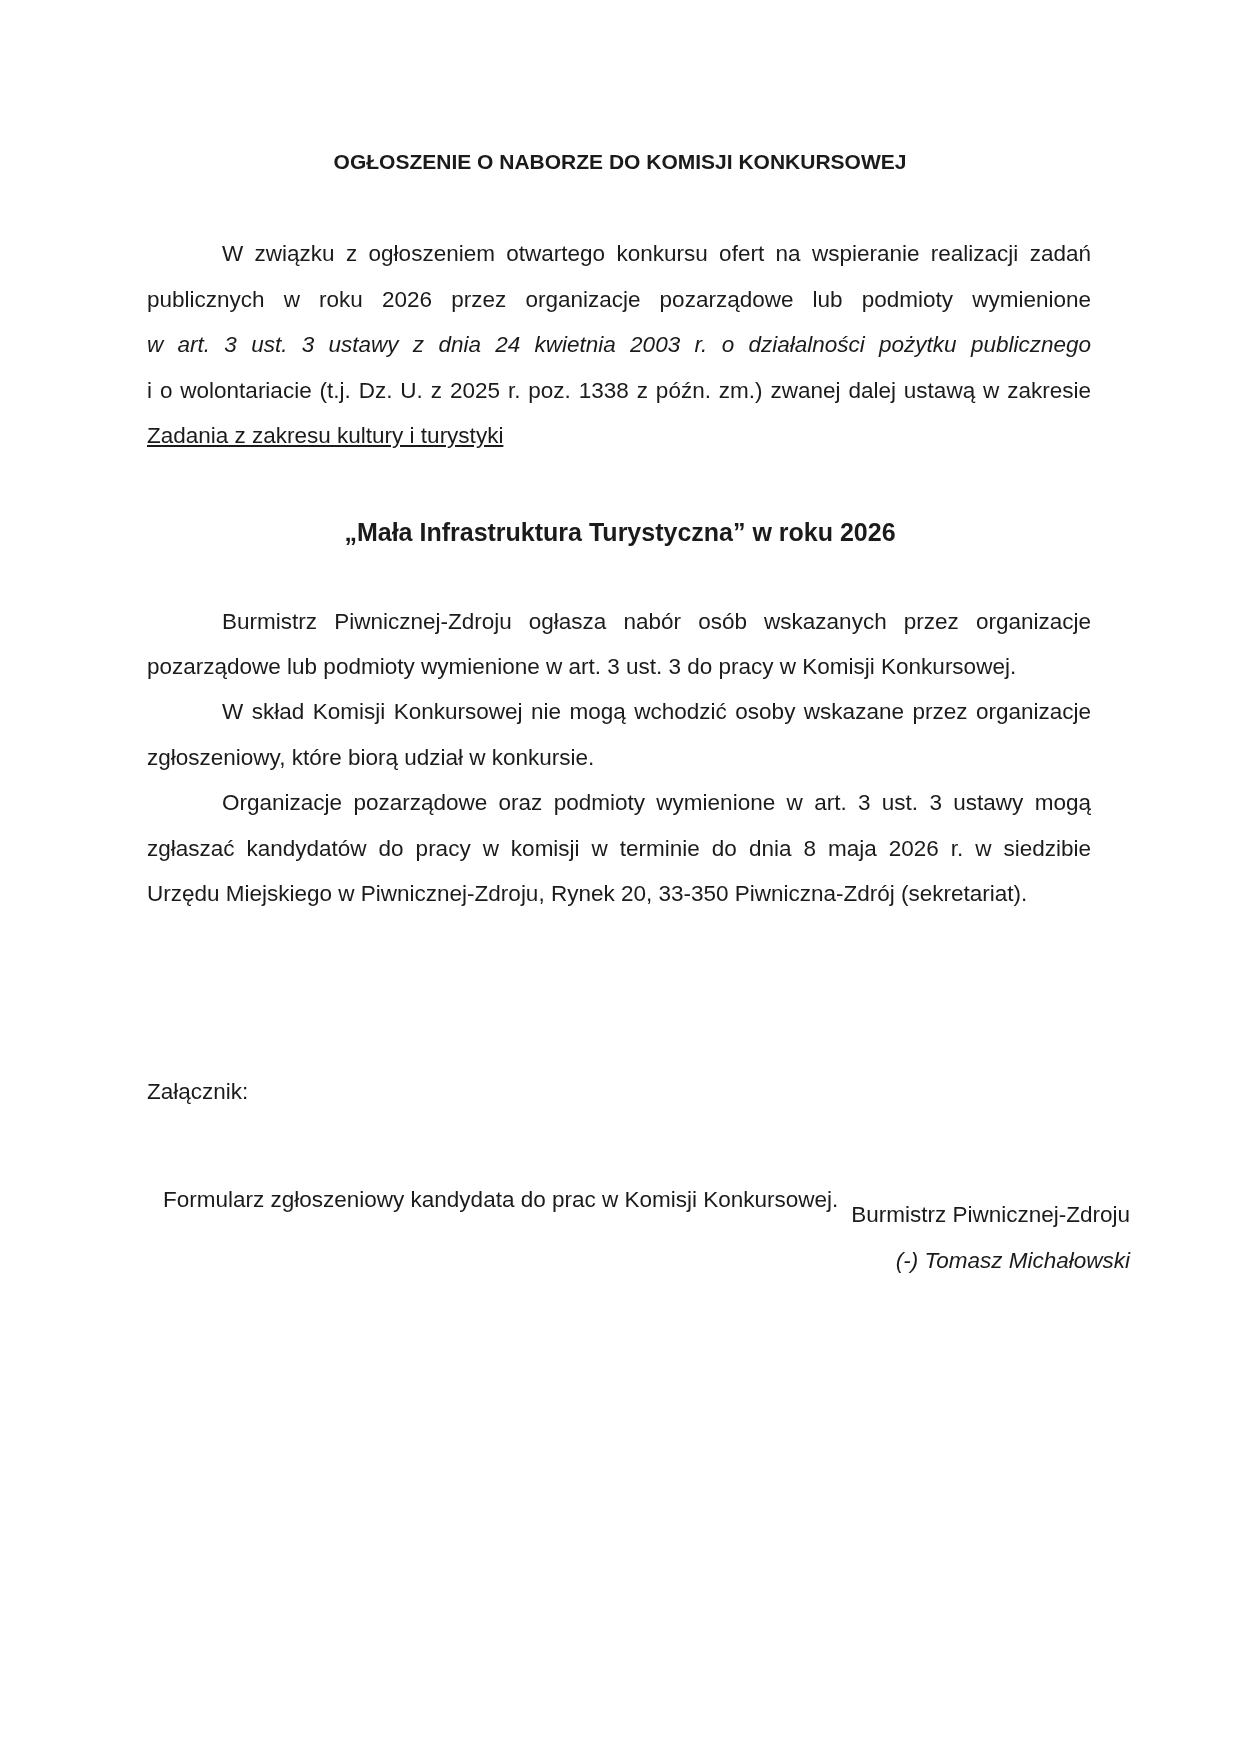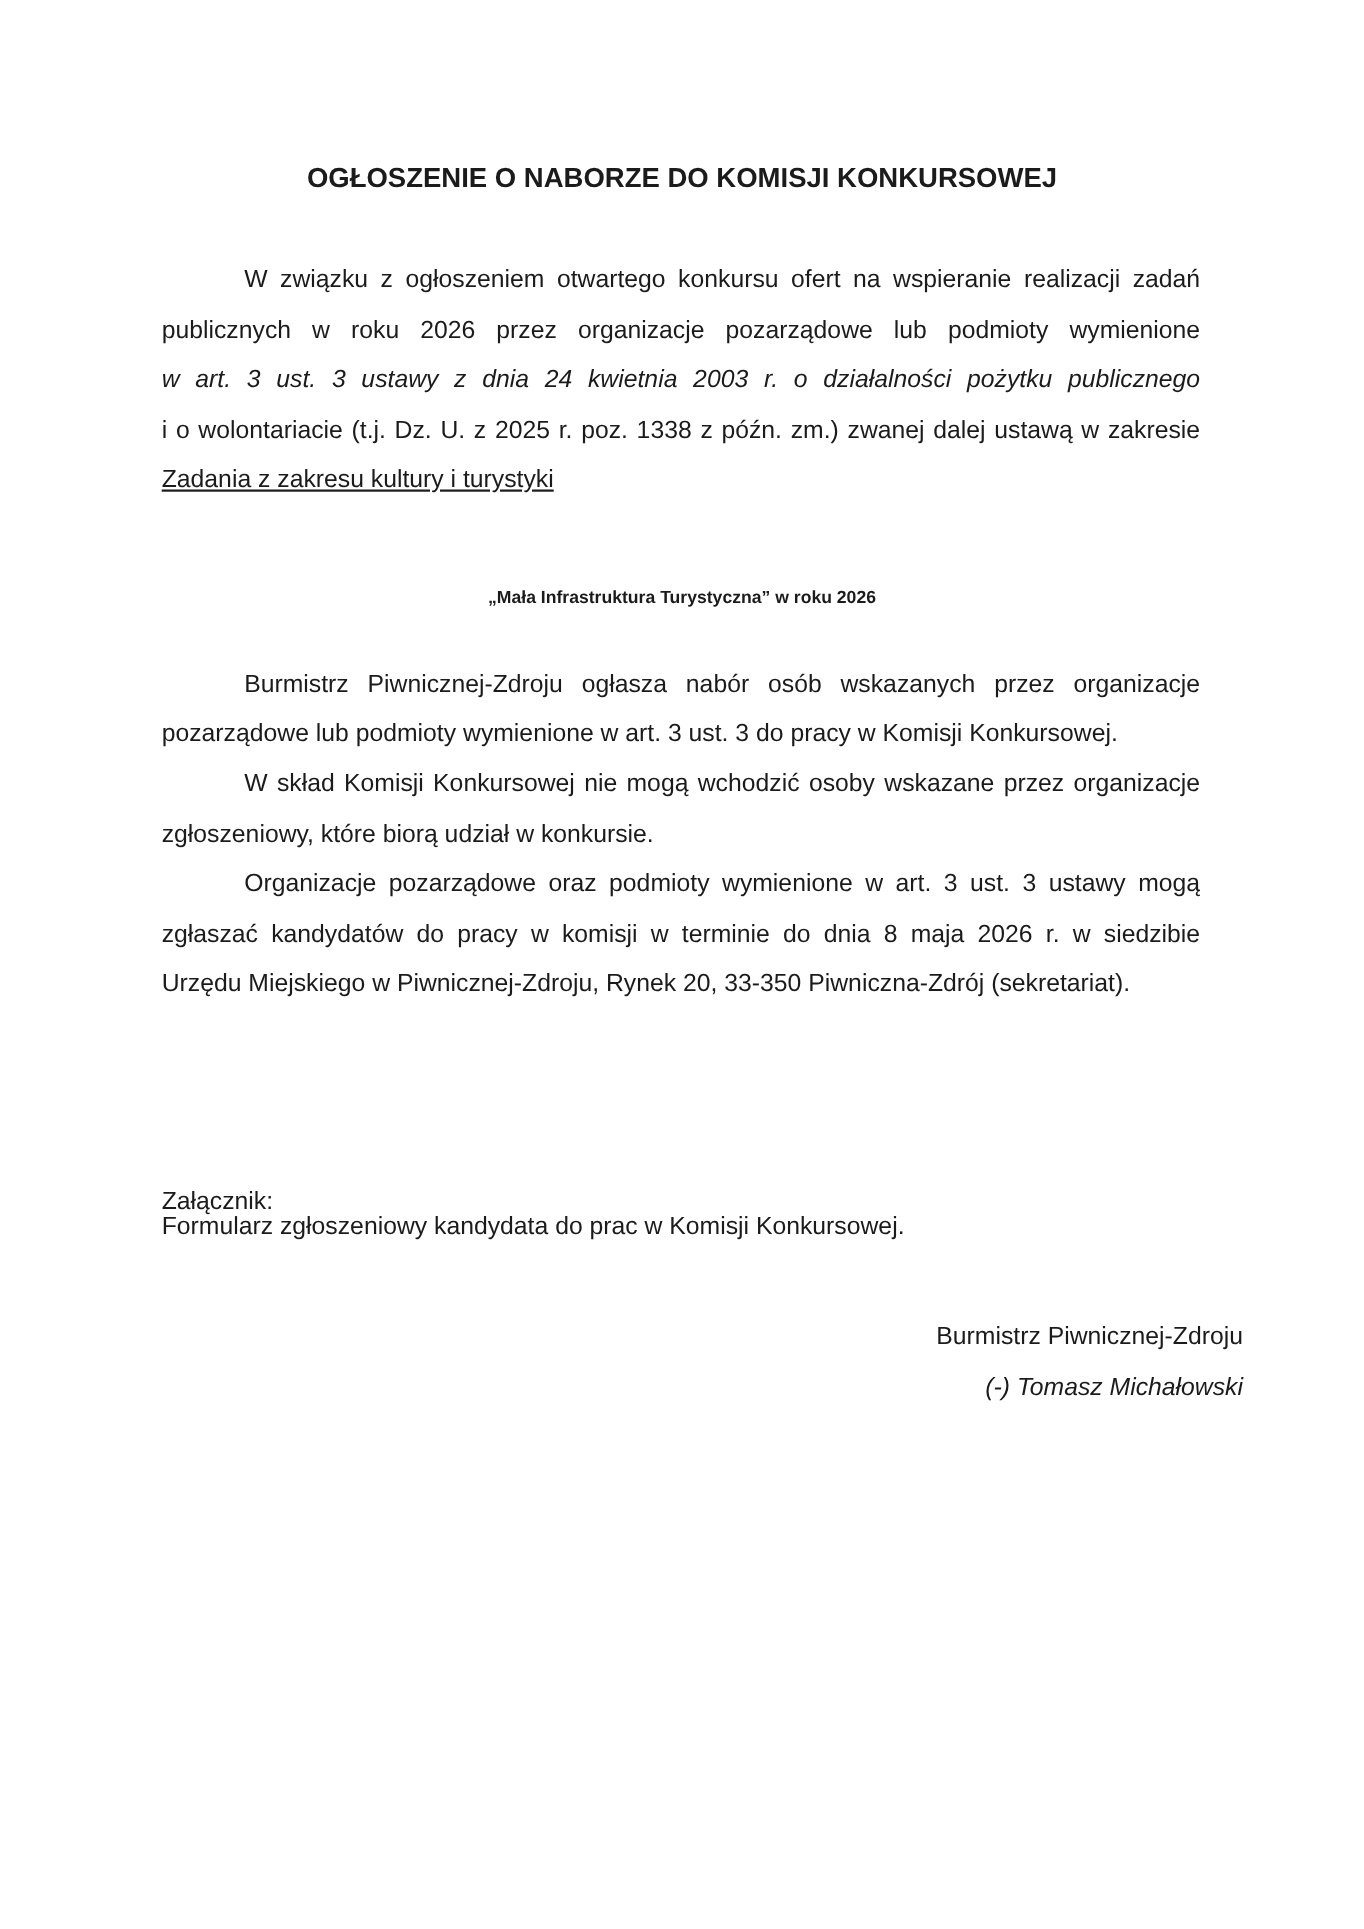--- a/index.html
+++ b/index.html
@@ -3,22 +3,22 @@
 <meta charset="utf-8">
 <style>
   html, body { margin: 0; padding: 0; background: #ffffff; }
   body { width: 1240px; height: 1754px; position: relative; overflow: hidden; }
   .page { position: absolute; left: 0; top: 0; width: 1240px; height: 1754px; background: #ffffff; color: #1b1b1b; font-family: "Liberation Sans", sans-serif; }
   .line { position: absolute; left: 147px; width: 944px; font-size: 22.5px; line-height: 28px; white-space: nowrap; }
   .just { text-align: justify; text-align-last: justify; white-space: normal; }
   .indent { left: 222px; width: 869px; }
   .center { left: 0; width: 1240px; text-align: center; }
   .bold { font-weight: bold; }
-  .title { font-size: 25px; }
-  .sub { font-size: 16px; margin-top: 12px; }
+  .title { font-size: 21px; }
+  .sub { font-size: 25px; }
   .sig { left: 760px; width: 370px; text-align: right; }
   .italic { font-style: italic; }
 </style>
 </head>
 <body>
 
 <div class="page">
 
   <div class="line center bold title" style="top:148px;">OGŁOSZENIE O NABORZE DO KOMISJI KONKURSOWEJ</div>
 
@@ -43,21 +43,21 @@
   </div>
 
   <div>
     <div class="line just indent" style="top:789px;">Organizacje pozarządowe oraz podmioty wymienione w art. 3 ust. 3 ustawy mogą</div>
     <div class="line just" style="top:835px;">zgłaszać kandydatów do pracy w komisji w terminie do dnia 8 maja 2026 r. w siedzibie</div>
     <div class="line" style="top:880px;">Urzędu Miejskiego w Piwnicznej-Zdroju, Rynek 20, 33-350 Piwniczna-Zdrój (sekretariat).</div>
   </div>
 
   <div>
     <div class="line" style="top:1078px;">Załącznik:</div>
-    <div class="line" style="top:1101px;">Formularz zgłoszeniowy kandydata do prac w Komisji Konkursowej.</div>
+    <div class="line" style="top:1186px;margin-left:16px;">Formularz zgłoszeniowy kandydata do prac w Komisji Konkursowej.</div>
   </div>
 
   <div>
     <div class="line sig" style="top:1201px;">Burmistrz Piwnicznej-Zdroju</div>
     <div class="line sig italic" style="top:1247px;">(-) Tomasz Michałowski</div>
   </div>
 
 
 </div>
 

